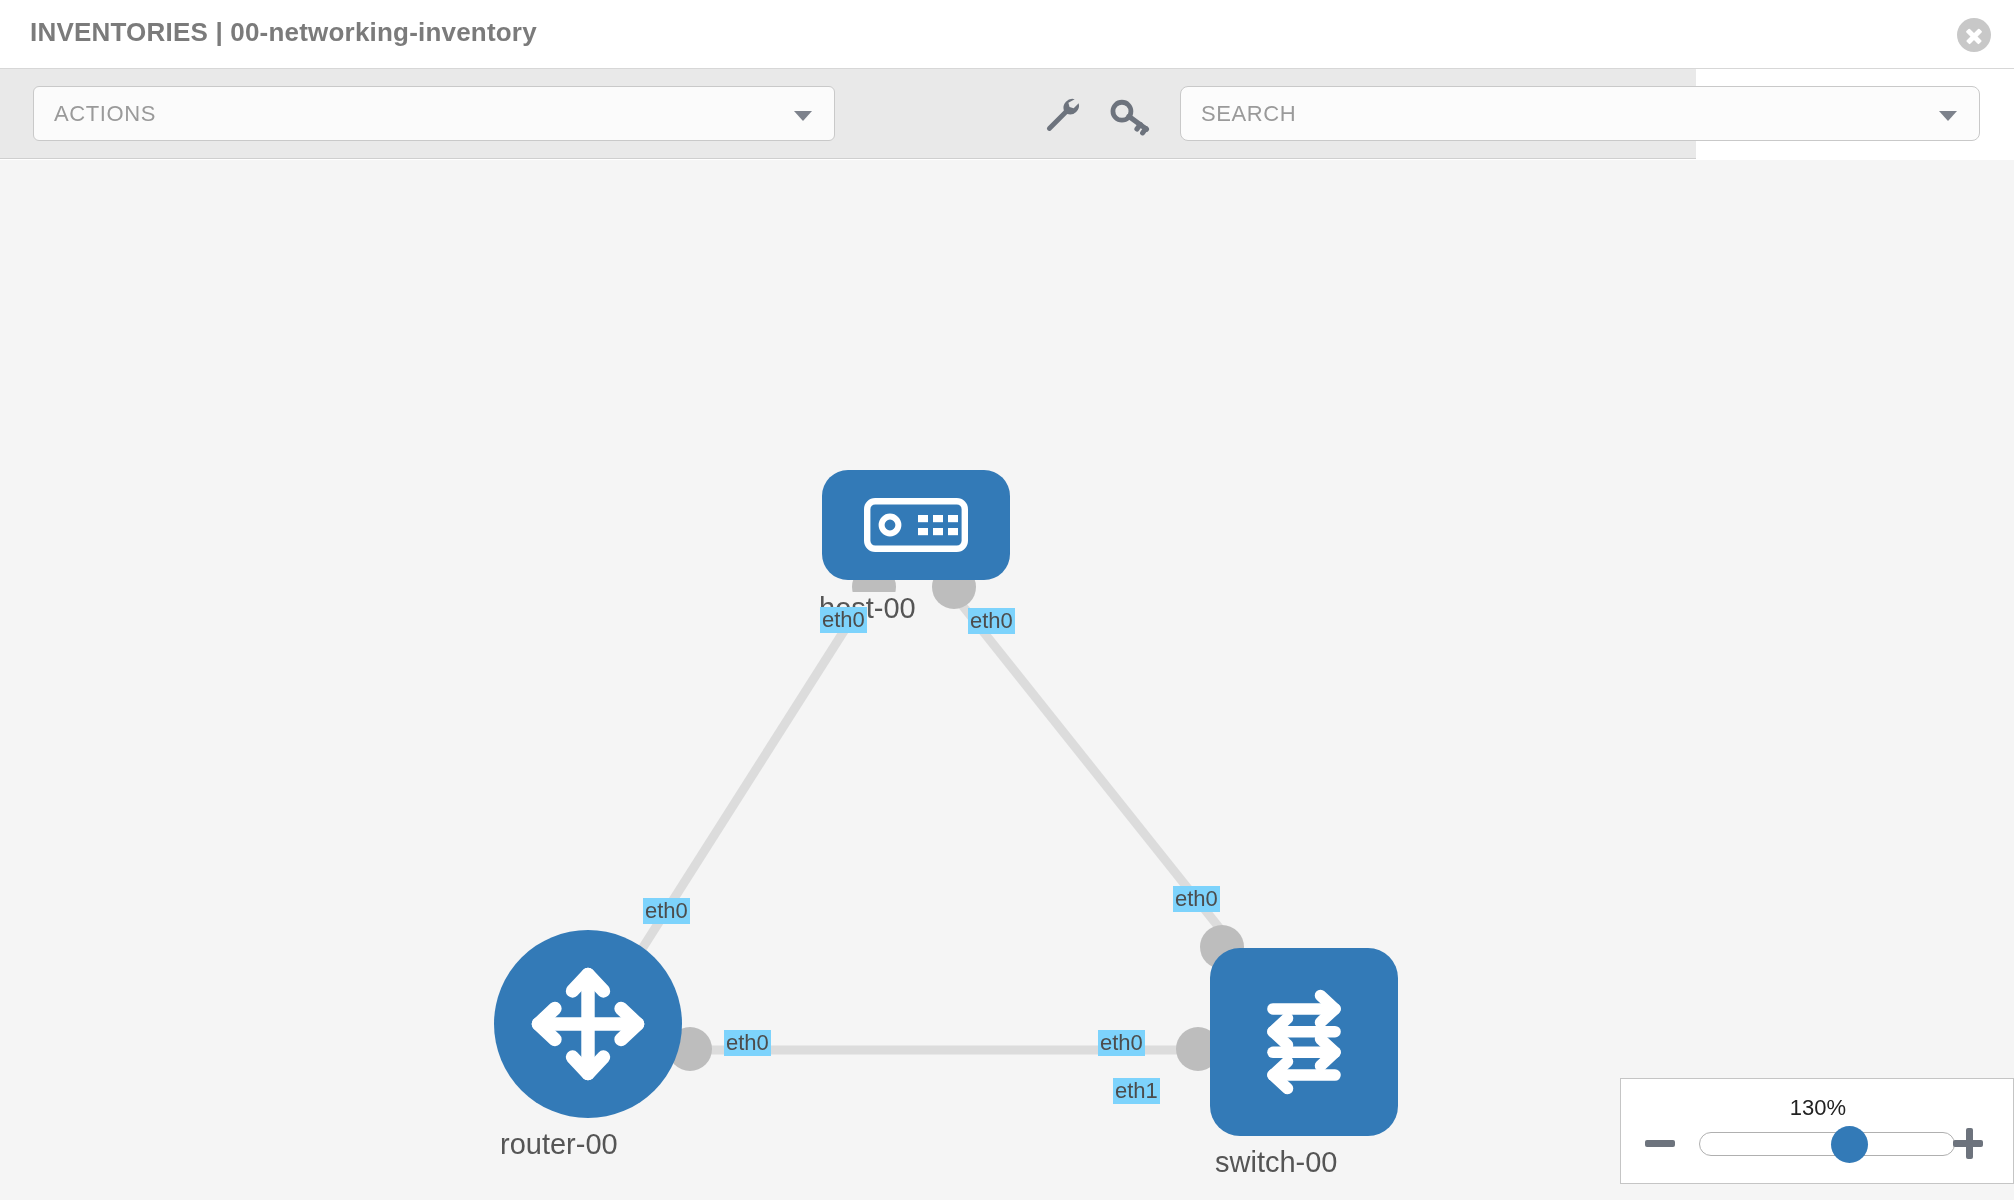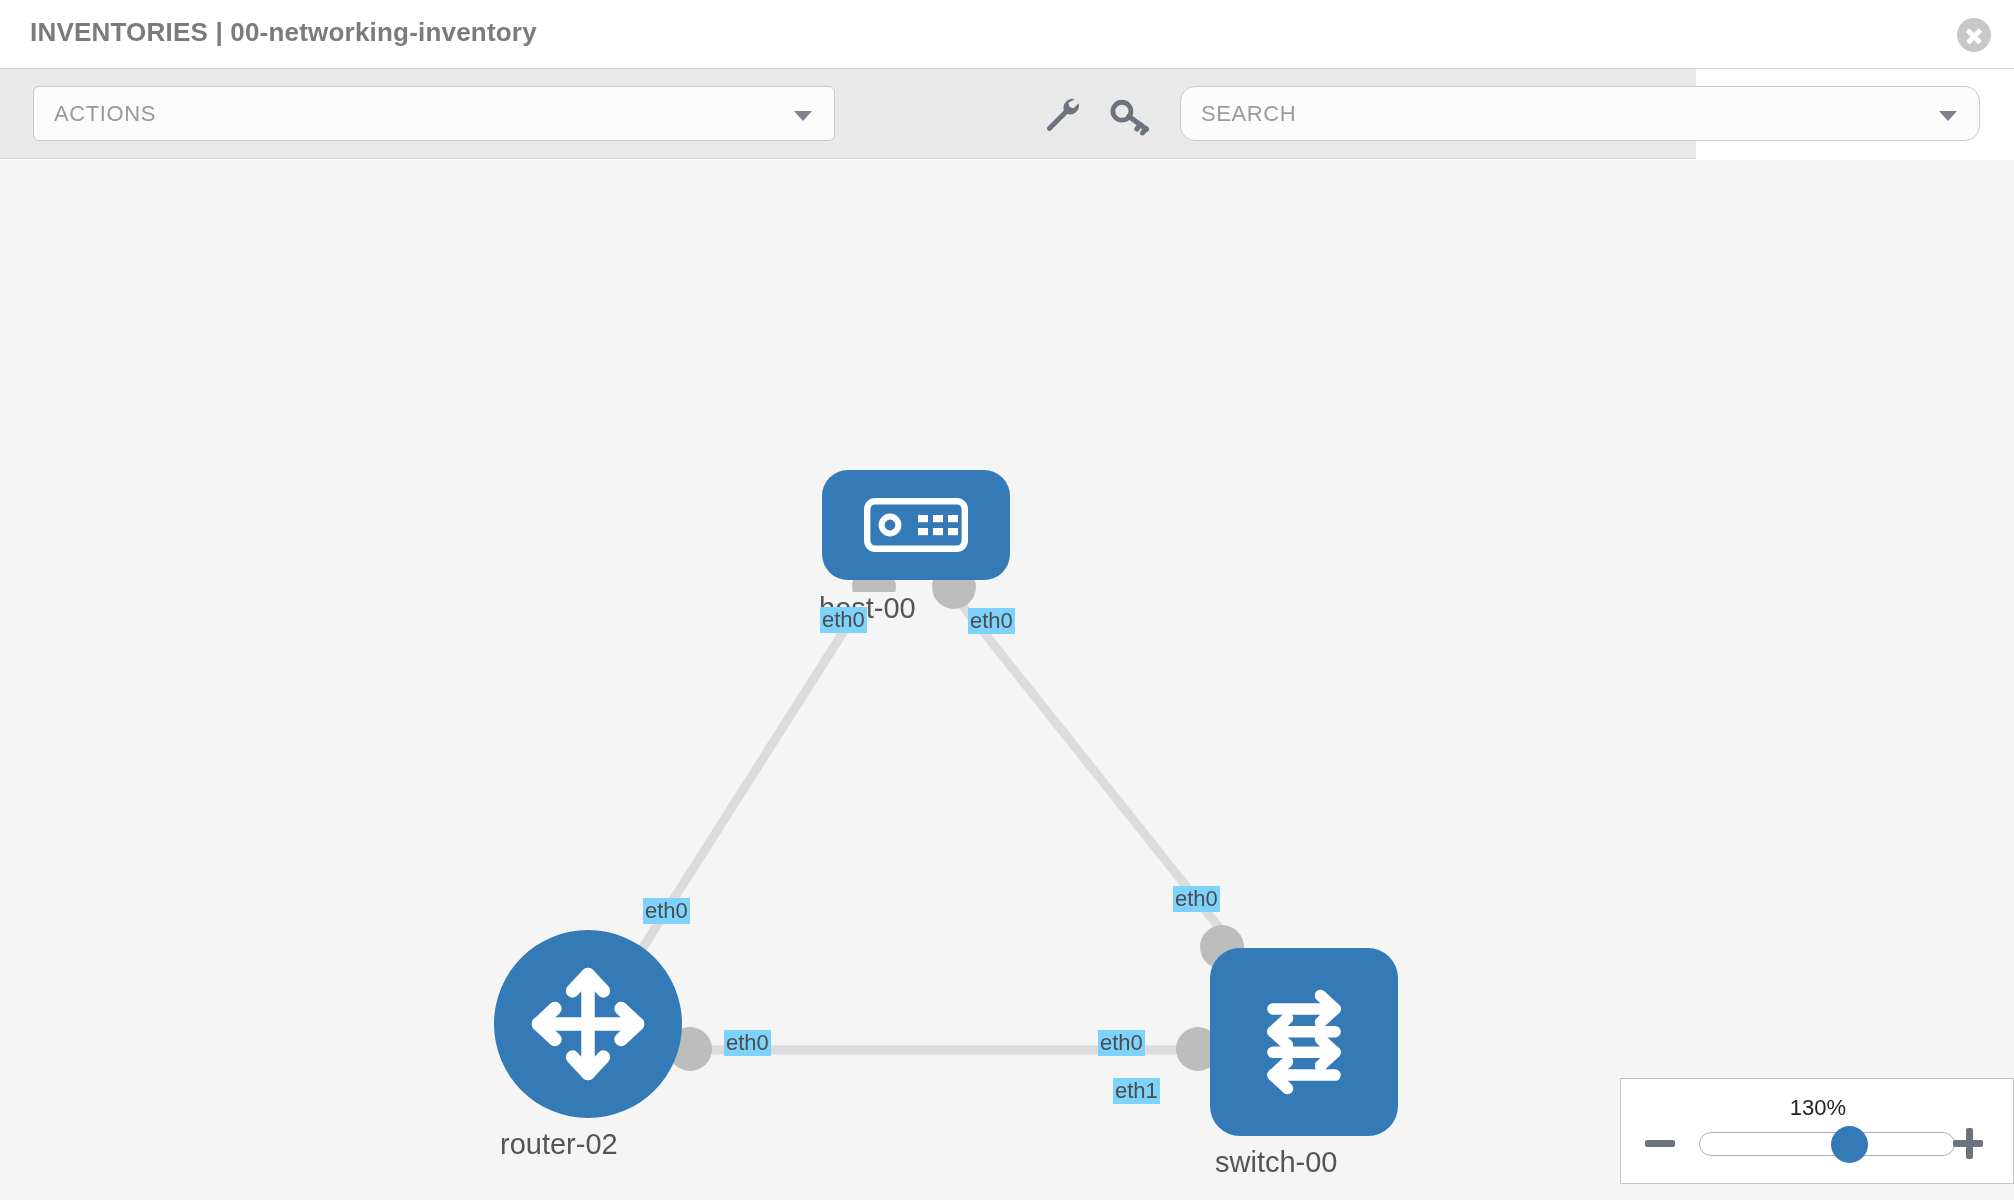--- a/index.html
+++ b/index.html
@@ -65,21 +65,21 @@
   .tool-icon {
     position: absolute; top: 90px;
     width: 44px; height: 44px; cursor: pointer;
   }
   .tool-icon.wrench { left: 1040px; }
   .tool-icon.key    { left: 1108px; }
   .search-box {
     position: absolute; left: 1180px; top: 17px;
     width: 800px; height: 55px;
     background: #fcfcfc;
-    border: 1px solid #c9c9c9; border-radius: 15px;
+    border: 1px solid #c9c9c9; border-radius: 8px;
     cursor: text;
   }
   .search-box .placeholder {
     position: absolute; left: 20px; top: 14px;
     font-size: 22px; color: #9a9a9a; letter-spacing: .6px;
   }
 
   
   .canvas {
     position: absolute; left: 0; top: 160px;
@@ -237,21 +237,21 @@
               <path d="M22.5 14 L30 6 L37.5 14"></path>
             <path d="M30 54 V30"></path>
               <path d="M22.5 46 L30 54 L37.5 46"></path>
             <path d="M6 30 H30"></path>
               <path d="M14 22.5 L6 30 L14 37.5"></path>
             <path d="M54 30 H30"></path>
               <path d="M46 22.5 L54 30 L46 37.5"></path>
           </g>
         </svg>
       </div>
-      <div class="node-label" style="left:3px; top:198px;">router-02</div>
+      <div class="node-label" style="left:3px; top:198px;">router-00</div>
     </div>
 
     <div class="node node-switch" style="left:1210px; top:788px;">
       <div class="node-shape">
         <svg width="124" height="124" viewBox="0 0 60 60">
           <g fill="none" stroke="#ffffff" stroke-width="5.6" stroke-linecap="round" stroke-linejoin="round">
             <path d="M15 14 H45"></path>
               <path d="M38 7.5 L45 14 L38 20.5"></path>
             <path d="M45 25 H15"></path>
               <path d="M22 18.5 L15 25 L22 31.5"></path>

